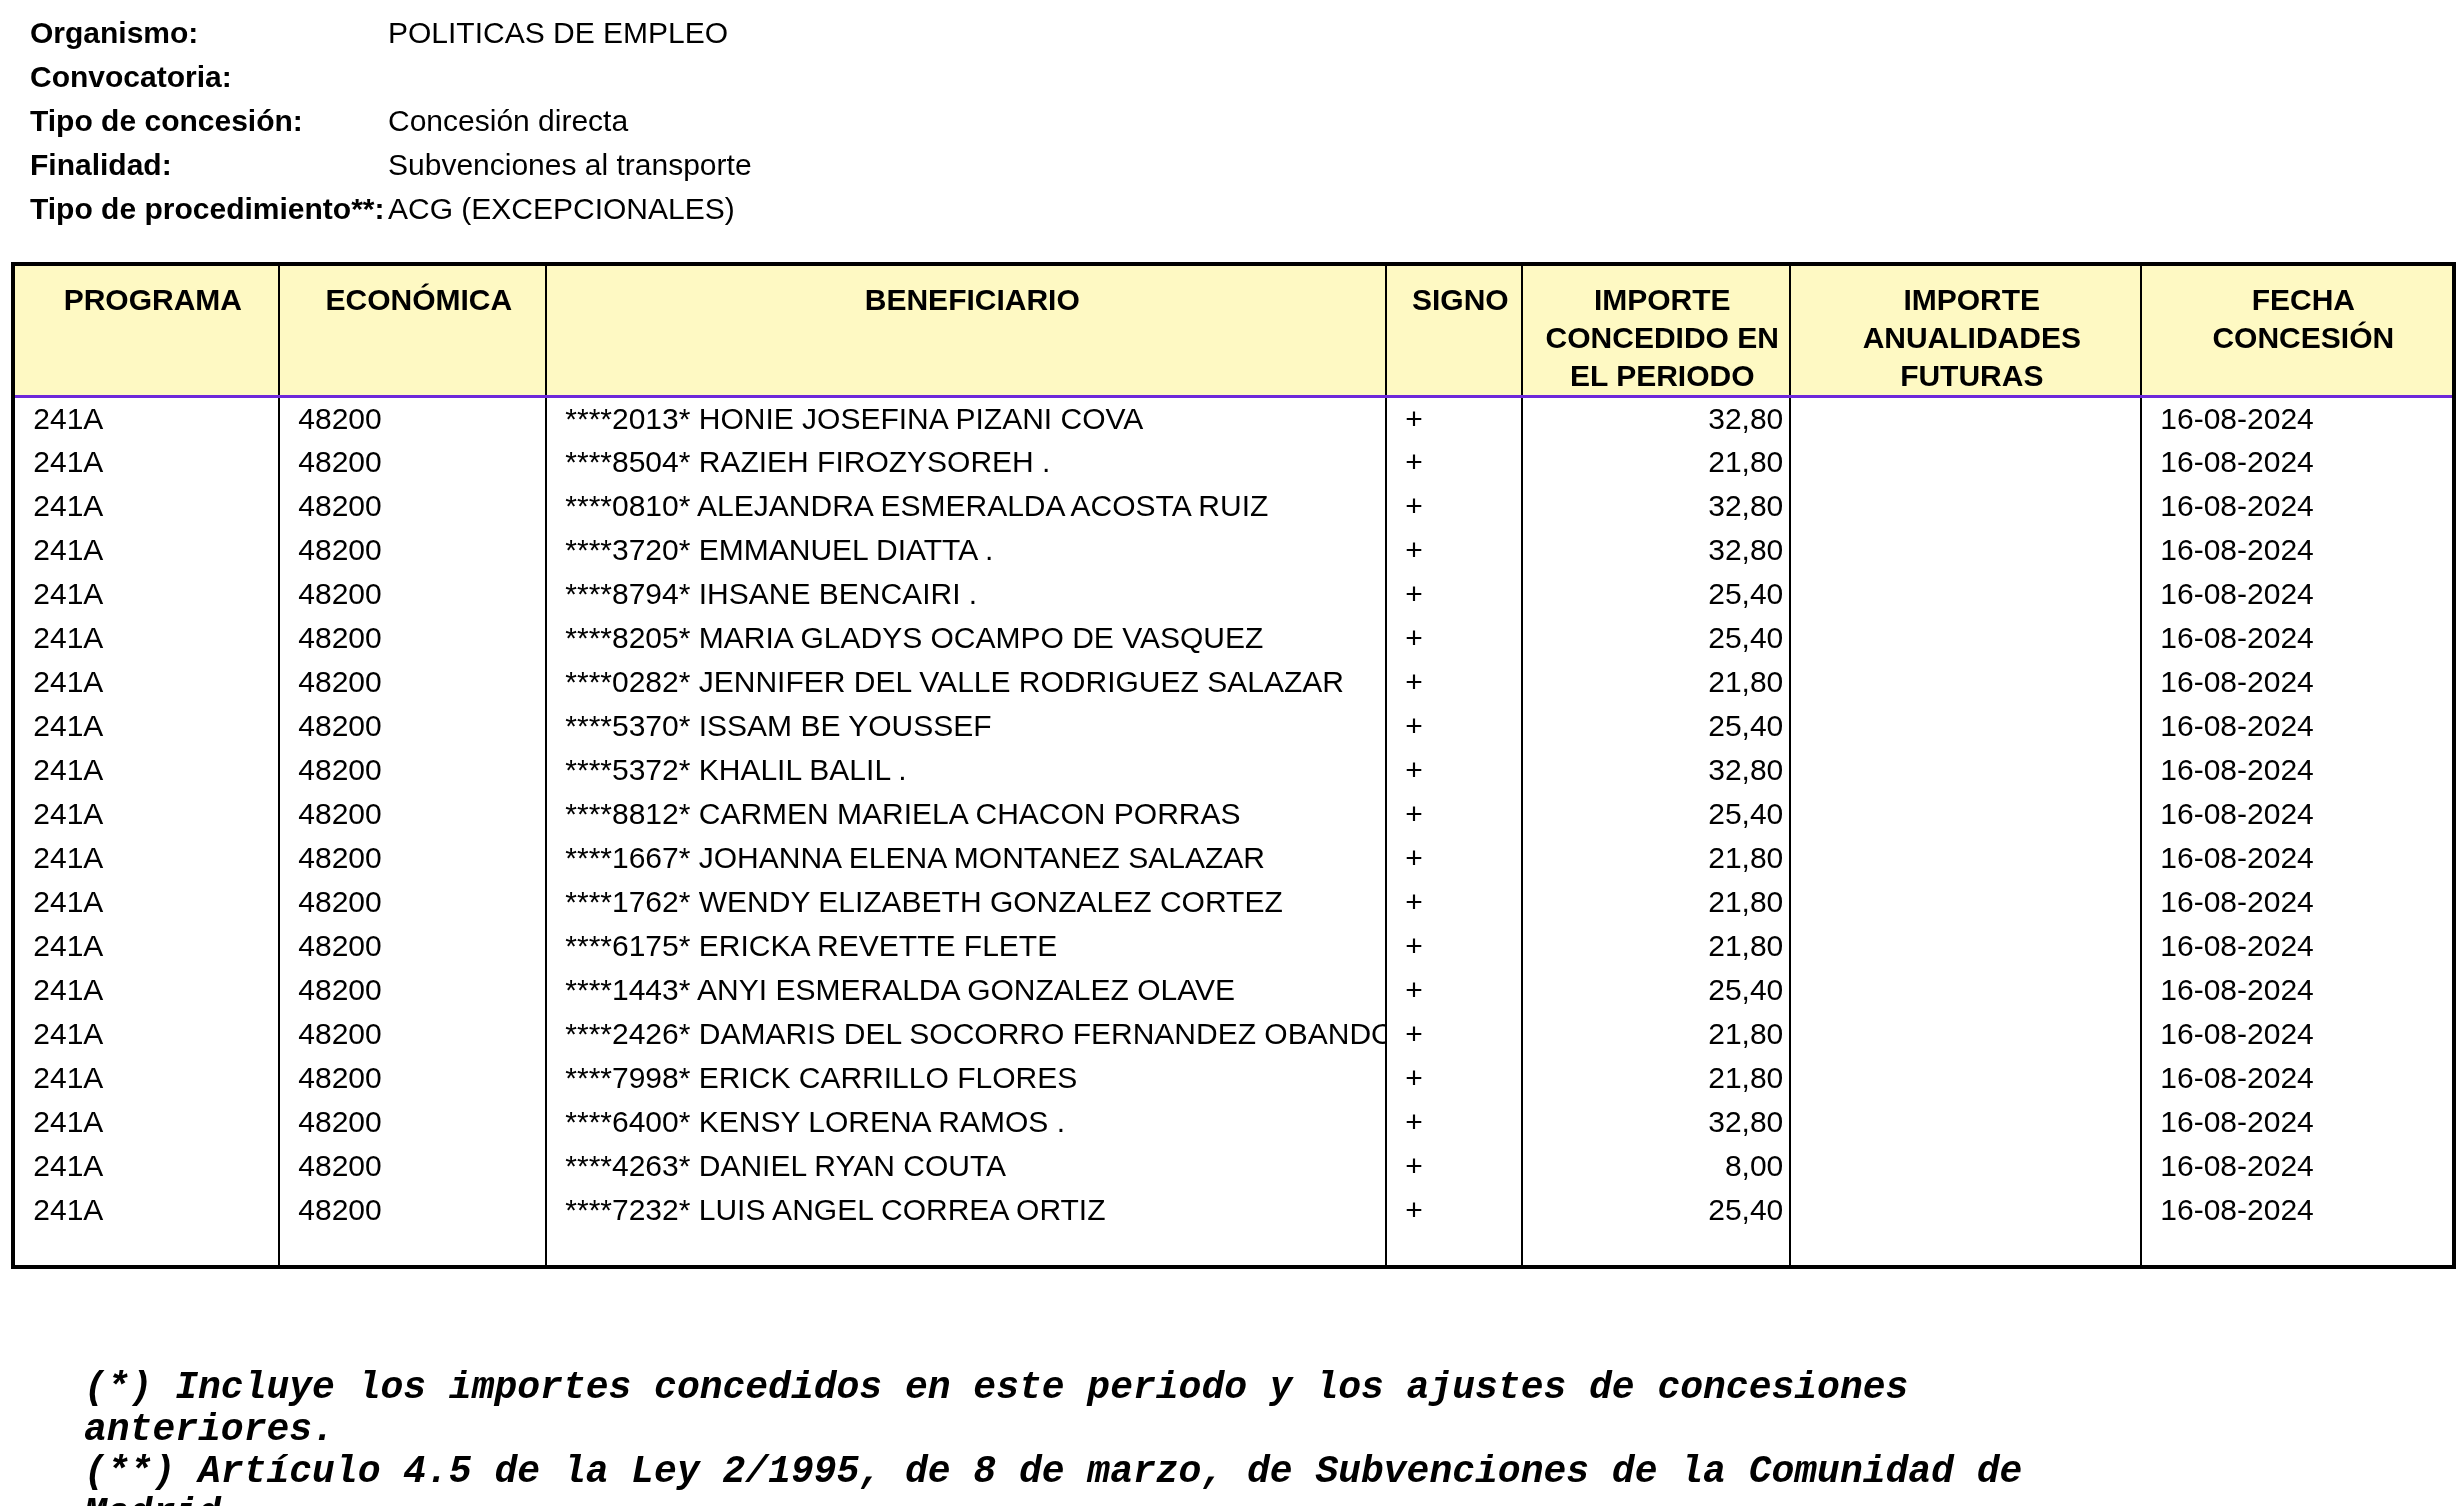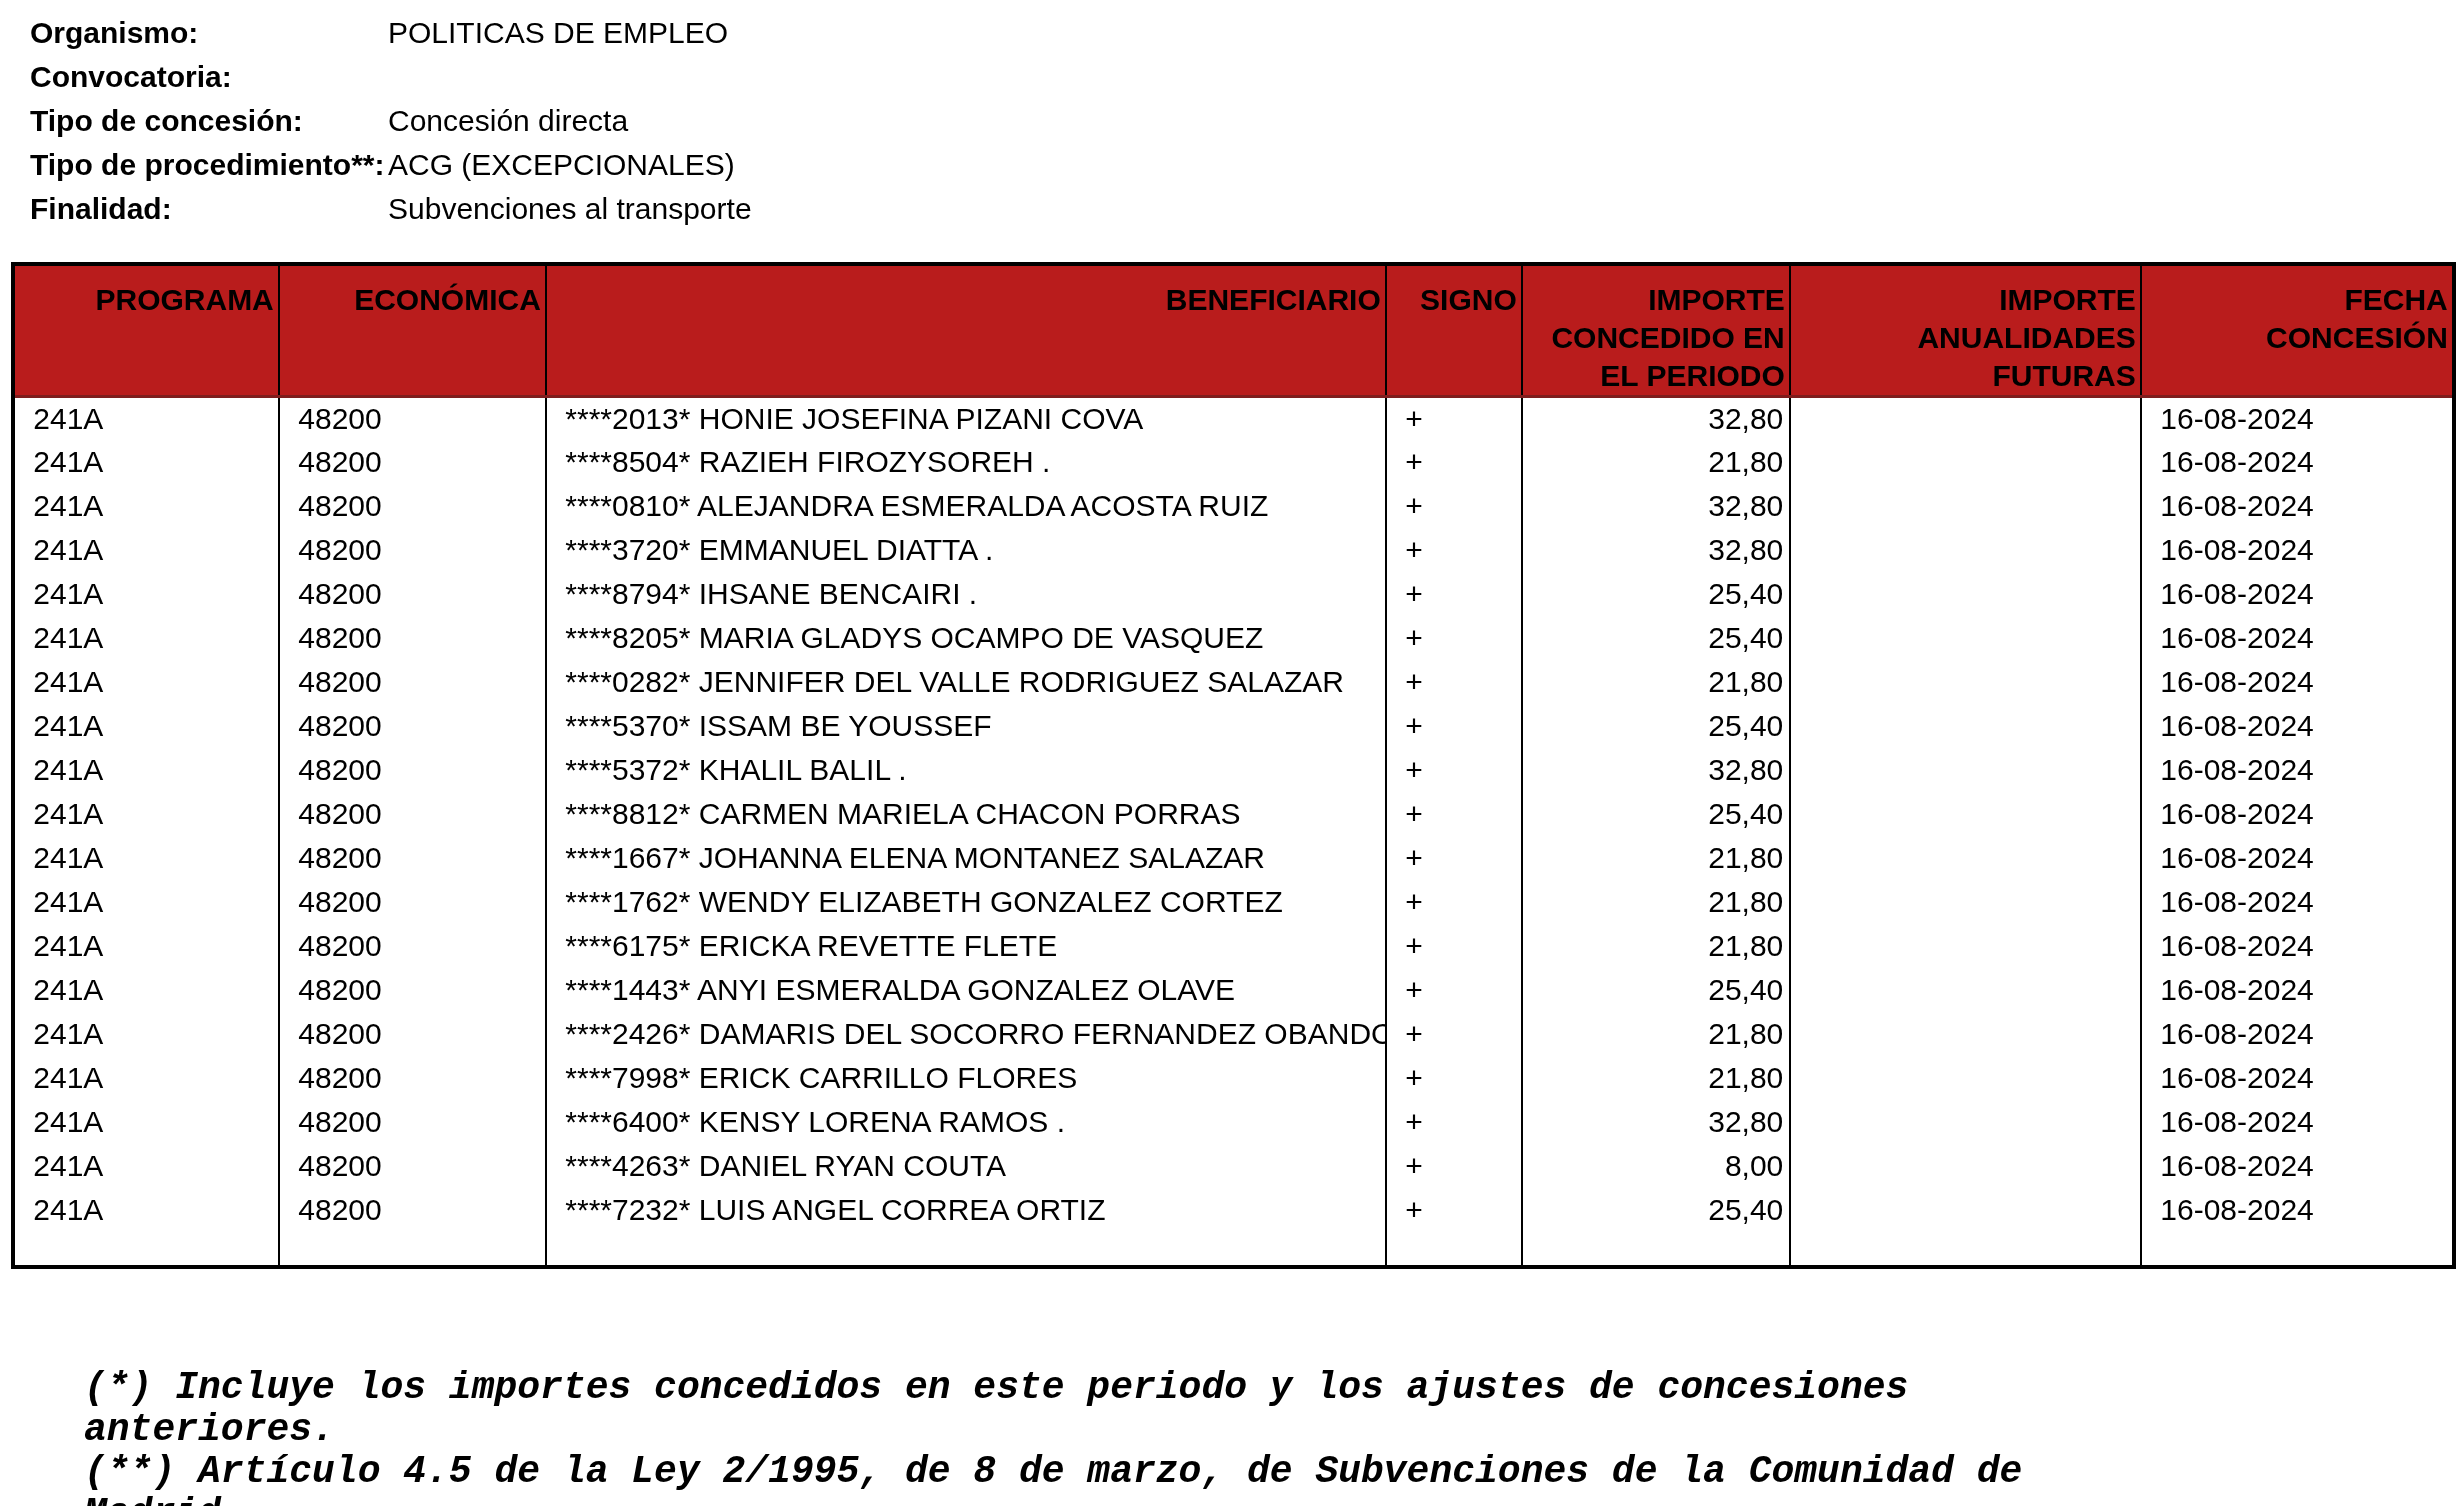--- a/index.html
+++ b/index.html
@@ -29,24 +29,24 @@
   }
   table.grants col.c-programa     { width: 266px; }
   table.grants col.c-economica    { width: 267px; }
   table.grants col.c-beneficiario { width: 840px; }
   table.grants col.c-signo        { width: 136px; }
   table.grants col.c-importe      { width: 268px; }
   table.grants col.c-anualidades  { width: 351px; }
   table.grants col.c-fecha        { width: 313px; }
 
   table.grants th {
-    background: #b91c1c;
+    background: #fef9c3;
     border-left: 2.3px solid #000;
-    border-bottom: 3px solid #7f1d1d;
-    text-align: right;
+    border-bottom: 3px solid #6d28d9;
+    text-align: center;
     vertical-align: top;
     height: 120px;
     padding: 15px 4.5px 0 16.5px;
     font-size: 30px;
     font-weight: bold;
     line-height: 38px;
     white-space: pre-line;
   }
   table.grants td {
     border-left: 2.3px solid #000;
@@ -84,26 +84,26 @@
       <span class="meta-value">POLITICAS DE EMPLEO</span>
     </div>
     <div class="meta-row">
       <span class="meta-label">Convocatoria:</span>
     </div>
     <div class="meta-row">
       <span class="meta-label">Tipo de concesión:</span>
       <span class="meta-value">Concesión directa</span>
     </div>
     <div class="meta-row">
+      <span class="meta-label">Finalidad:</span>
+      <span class="meta-value">Subvenciones al transporte</span>
+    </div>
+    <div class="meta-row">
       <span class="meta-label">Tipo de procedimiento**:</span>
       <span class="meta-value">ACG (EXCEPCIONALES)</span>
-    </div>
-    <div class="meta-row">
-      <span class="meta-label">Finalidad:</span>
-      <span class="meta-value">Subvenciones al transporte</span>
     </div>
   </div>
 
   <table class="grants">
     <colgroup>
       <col class="c-programa">
         <col class="c-economica">
         <col class="c-beneficiario">
       <col class="c-signo">
         <col class="c-importe">

